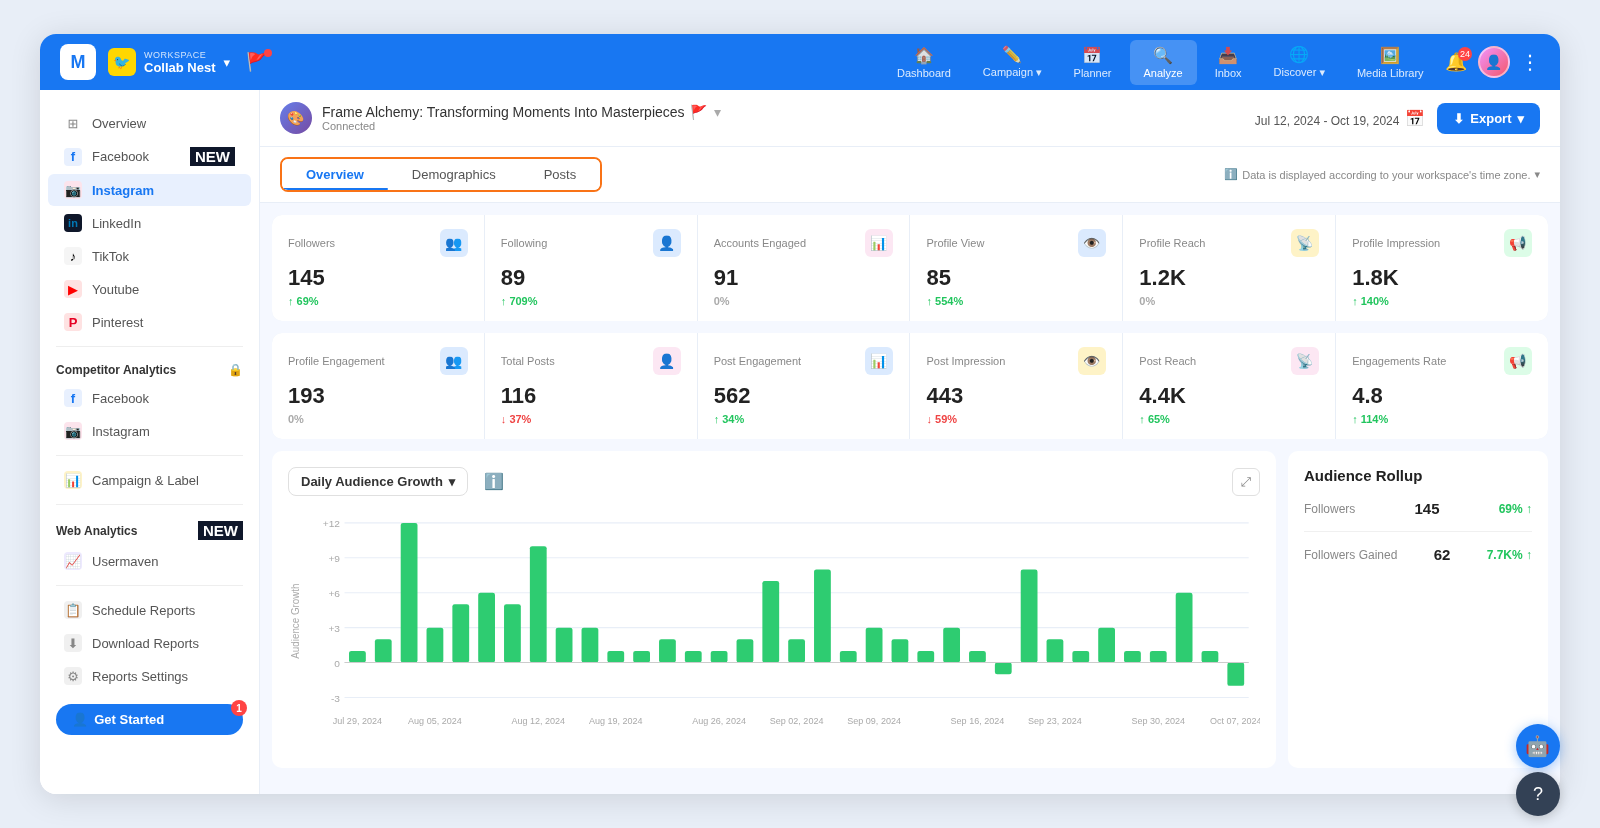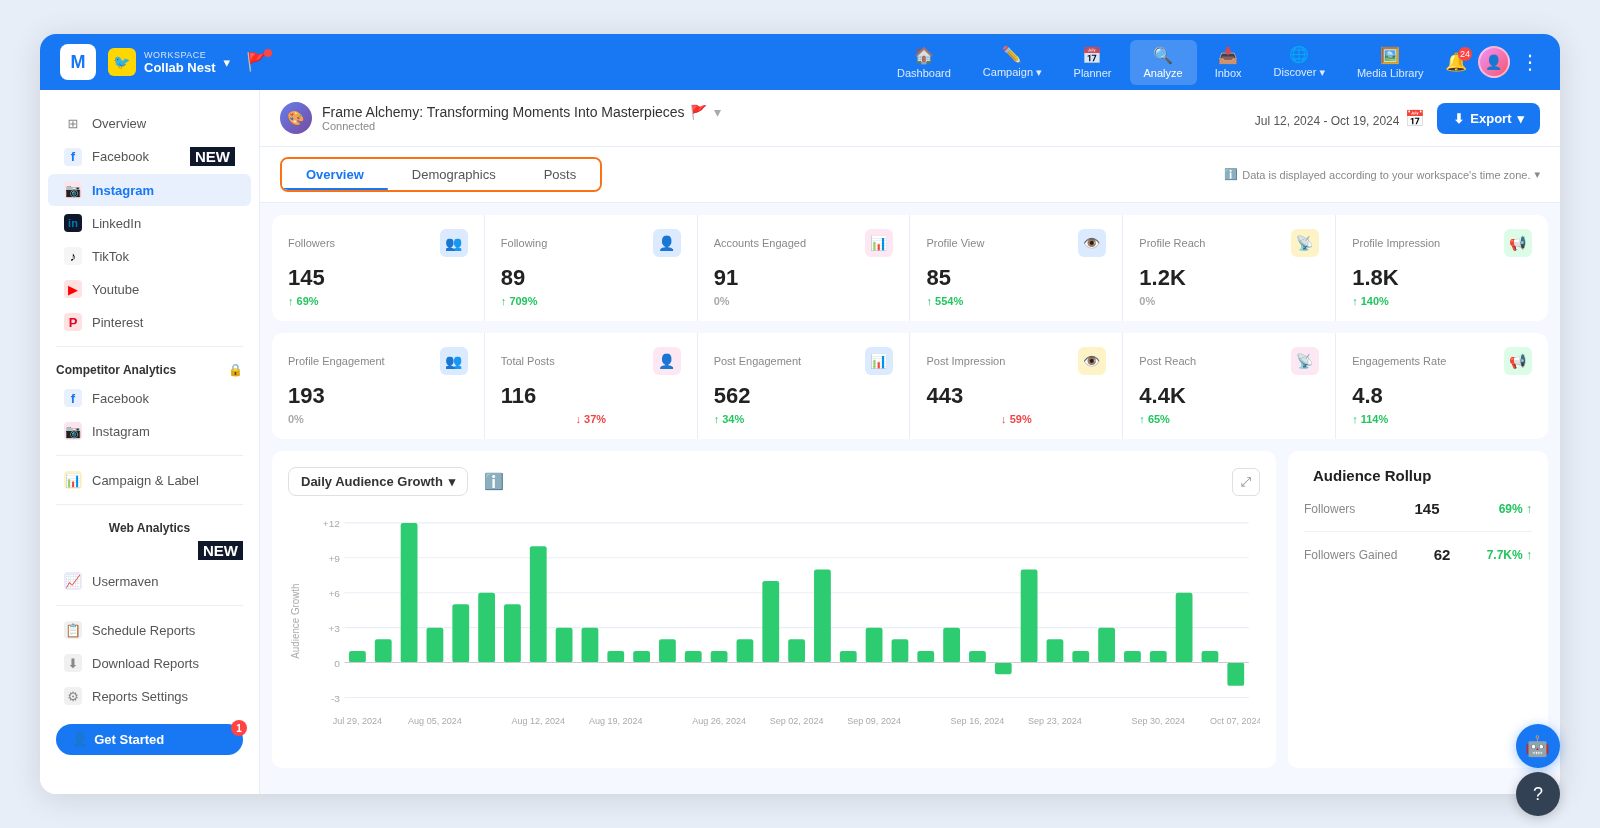--- a/index.html
+++ b/index.html
@@ -66,36 +66,36 @@
     .tab-timezone-note { font-size: 11px; color: #888; display: flex; align-items: center; gap: 4px; }
 
     
     .metrics-grid { display: grid; grid-template-columns: repeat(6, 1fr); gap: 1px; background: #e8eef7; margin: 12px; border-radius: 10px; overflow: hidden; }
     .metric-card { background: #fff; padding: 14px 16px; }
     .metric-label { font-size: 11px; color: #888; margin-bottom: 8px; display: flex; align-items: center; justify-content: space-between; }
     .metric-icon { width: 28px; height: 28px; border-radius: 6px; display: flex; align-items: center; justify-content: center; font-size: 14px; }
     .metric-value { font-size: 22px; font-weight: 700; color: #222; }
     .metric-change { font-size: 11px; font-weight: 600; margin-top: 4px; }
     .metric-change.up { color: #22c55e; }
-    .metric-change.down { color: #ef4444; text-align: center; }
+    .metric-change.down { color: #ef4444; }
     .metric-change.neutral { color: #aaa; }
 
     
     .bottom-section { display: flex; gap: 12px; padding: 0 12px 12px; }
 
     
     .chart-card { flex: 1; background: #fff; border-radius: 10px; padding: 16px; min-height: 300px; }
     .chart-header { display: flex; align-items: center; gap: 16px; margin-bottom: 16px; }
     .chart-dropdown { display: flex; align-items: center; gap: 6px; border: 1px solid #e0e0e0; border-radius: 8px; padding: 6px 12px; font-size: 13px; font-weight: 600; cursor: pointer; color: #333; }
     .chart-expand { margin-left: auto; width: 28px; height: 28px; border: 1px solid #e0e0e0; border-radius: 6px; display: flex; align-items: center; justify-content: center; cursor: pointer; color: #888; }
     .chart-body { position: relative; height: 240px; }
 
     
     .rollup-card { width: 260px; background: #fff; border-radius: 10px; padding: 16px; flex-shrink: 0; }
-    .rollup-title { font-size: 15px; font-weight: 700; color: #222; margin-bottom: 16px; margin-left: 9px; }
+    .rollup-title { font-size: 15px; font-weight: 700; color: #222; margin-bottom: 16px; }
     .rollup-row { display: flex; align-items: center; justify-content: space-between; margin-bottom: 14px; padding-bottom: 14px; border-bottom: 1px solid #f0f0f0; }
     .rollup-row:last-of-type { border-bottom: none; }
     .rollup-label { font-size: 12px; color: #888; }
     .rollup-value { font-size: 15px; font-weight: 700; color: #222; }
     .rollup-change { font-size: 12px; color: #22c55e; font-weight: 600; }
 
     
     .chat-fab { position: fixed; bottom: 60px; right: 40px; width: 44px; height: 44px; background: #1877f2; border-radius: 50%; display: flex; align-items: center; justify-content: center; color: #fff; font-size: 20px; cursor: pointer; box-shadow: 0 2px 12px rgba(24,119,242,0.4); }
     .help-fab { position: fixed; bottom: 12px; right: 40px; width: 44px; height: 44px; background: #334155; border-radius: 50%; display: flex; align-items: center; justify-content: center; color: #fff; font-size: 18px; cursor: pointer; box-shadow: 0 2px 12px rgba(0,0,0,0.2); }
 
@@ -209,21 +209,21 @@
 
       <div class="sidebar-divider"></div>
 
       <div class="sidebar-item">
         <span class="sidebar-item-icon" style="background:#fef3c7;color:#f59e0b;">📊</span>
         <span>Campaign &amp; Label</span>
       </div>
 
       <div class="sidebar-divider"></div>
 
-      <div class="sidebar-section-title" style="display:flex;align-items:center;gap:6px;flex-direction:column;">
+      <div class="sidebar-section-title" style="display:flex;align-items:center;gap:6px;">
         <span>Web Analytics</span>
         <span class="sidebar-badge">NEW</span>
       </div>
       <div class="sidebar-item">
         <span class="sidebar-item-icon" style="background:#ede9fe;color:#6366f1;">📈</span>
         <span>Usermaven</span>
       </div>
 
       <div class="sidebar-divider"></div>
 

